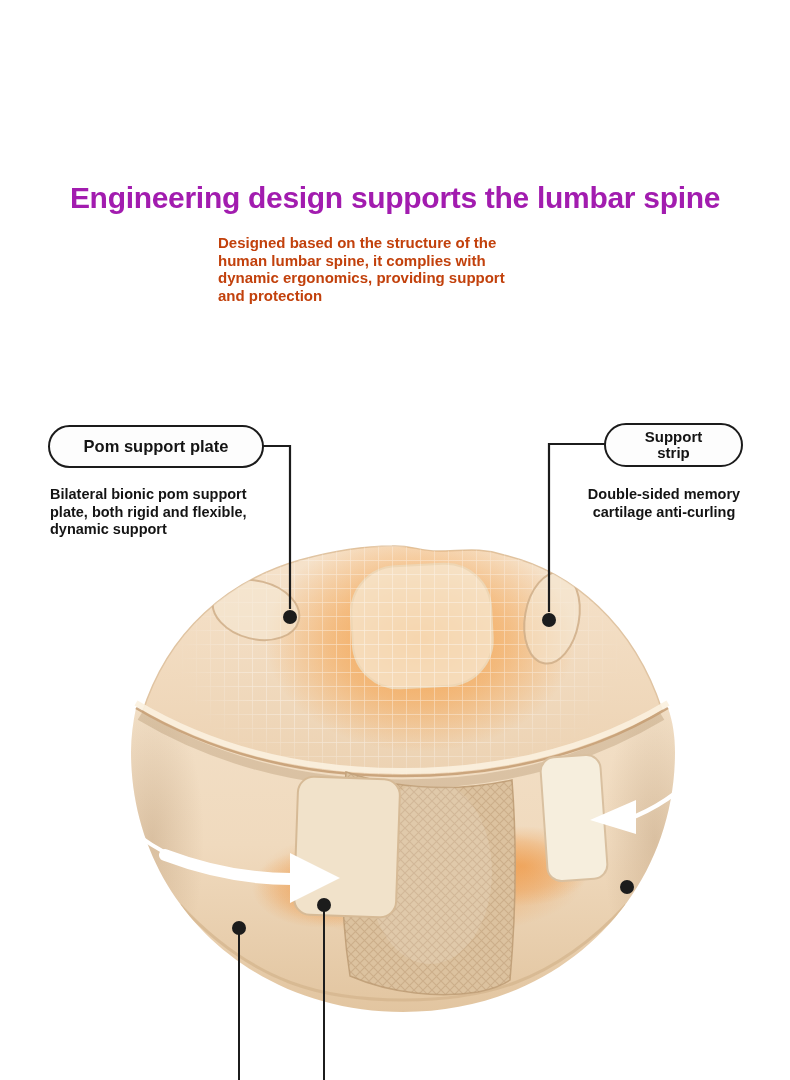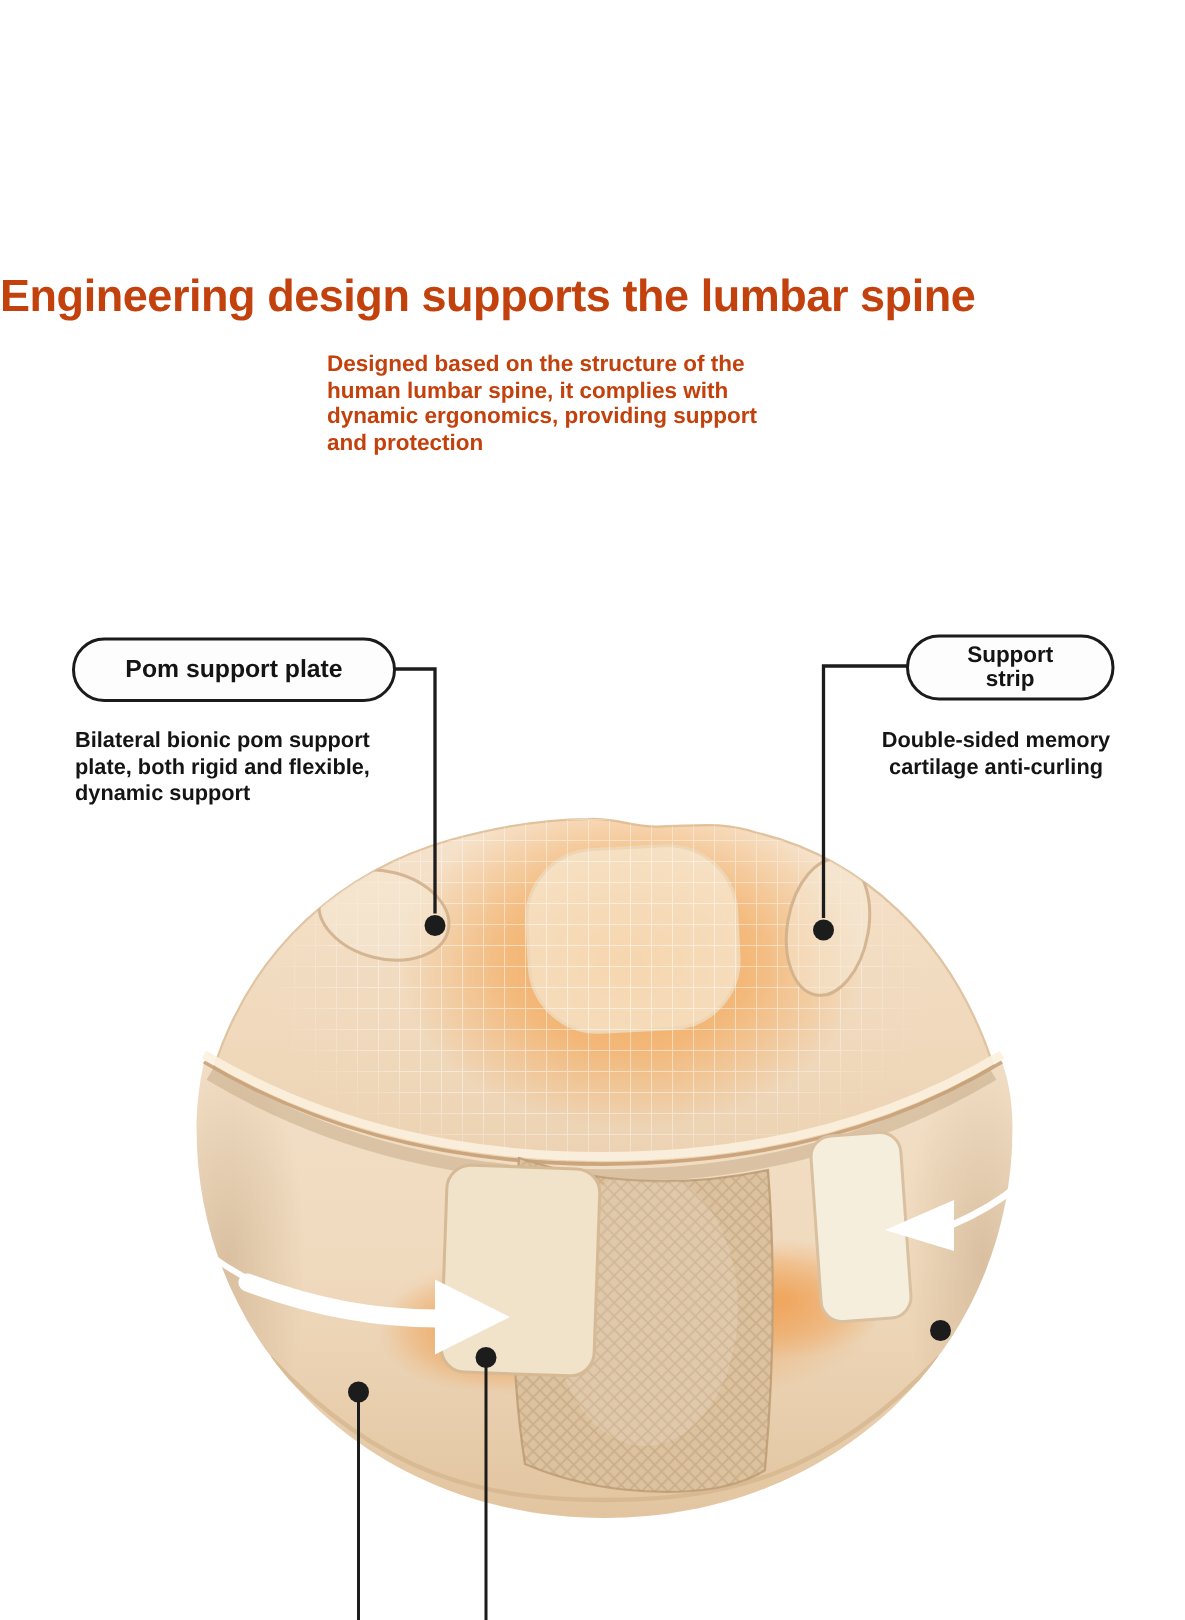--- a/index.html
+++ b/index.html
@@ -3,22 +3,22 @@
 <meta charset="utf-8">
 <style>
   html,body { margin:0; padding:0; background:#ffffff; }
   .canvas {
     position:relative; width:790px; height:1080px; margin:0 auto;
     background:#ffffff; overflow:hidden;
     font-family:"Liberation Sans", sans-serif; color:#141414;
   }
   .headline {
     position:absolute; top:161px; left:0; width:790px;
-    text-align:left; font-size:30px; font-weight:700;
-    letter-spacing:-0.3px; color:#c2410c;
+    text-align:center; font-size:30px; font-weight:700;
+    letter-spacing:-0.3px; color:#a21caf;
   }
   .subtitle {
     position:absolute; top:234px; left:218px; width:308px;
     font-size:15px; font-weight:700; line-height:17.5px; color:#c2410c;
   }
   .pill {
     position:absolute; box-sizing:border-box;
     border:2.5px solid #1b1b1b; border-radius:22px; background:#fdfdfd;
     display:flex; align-items:center; justify-content:center;
     font-weight:700; color:#141414;

